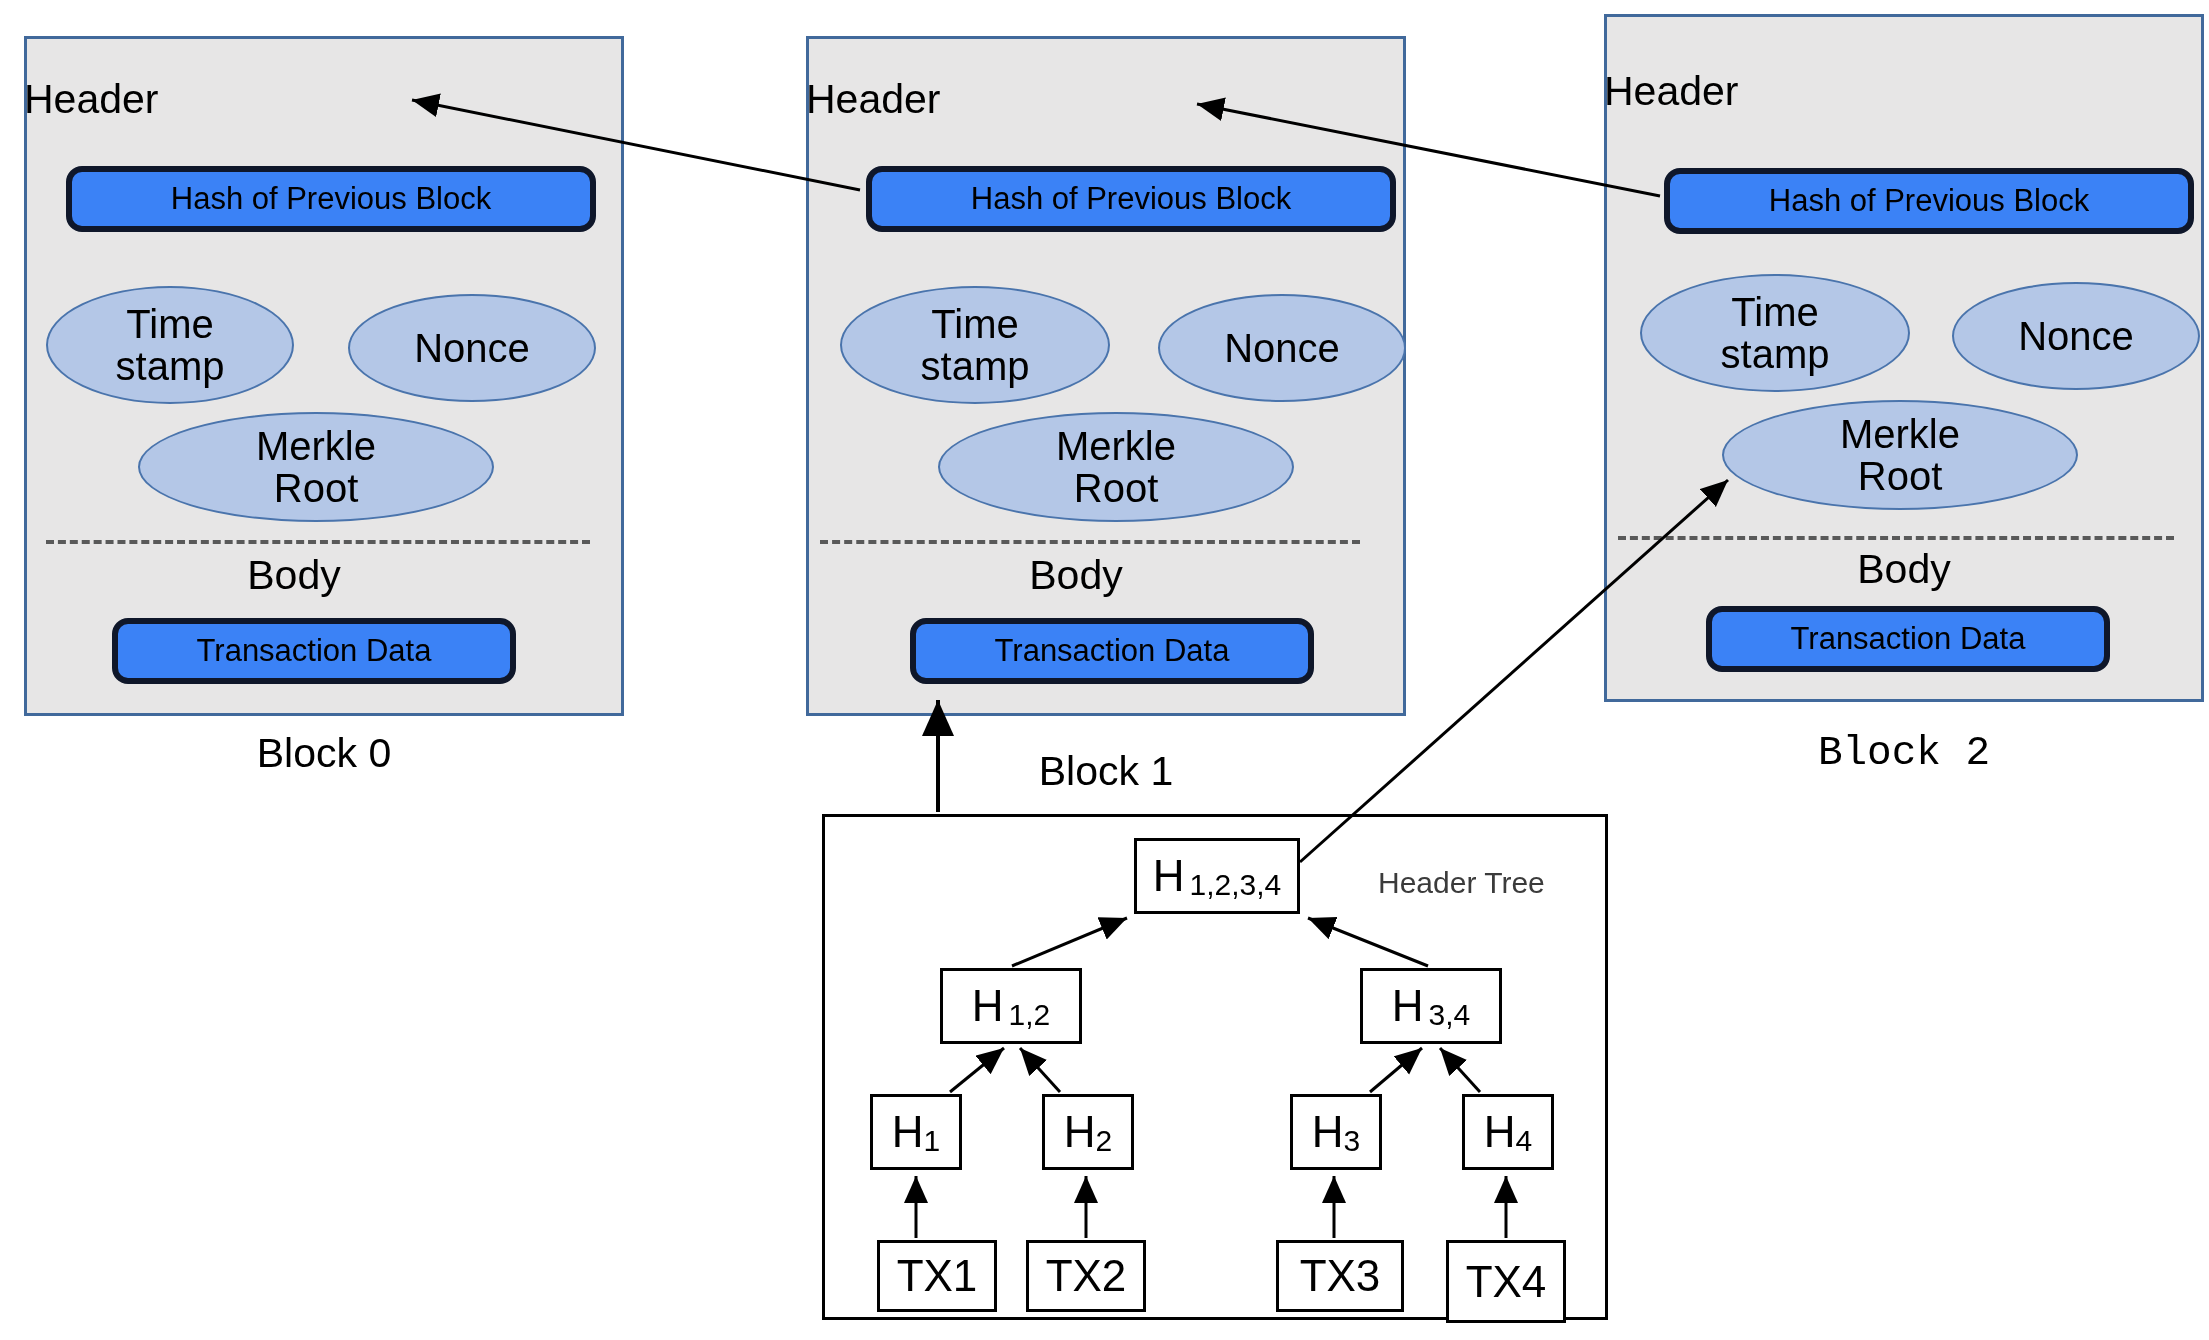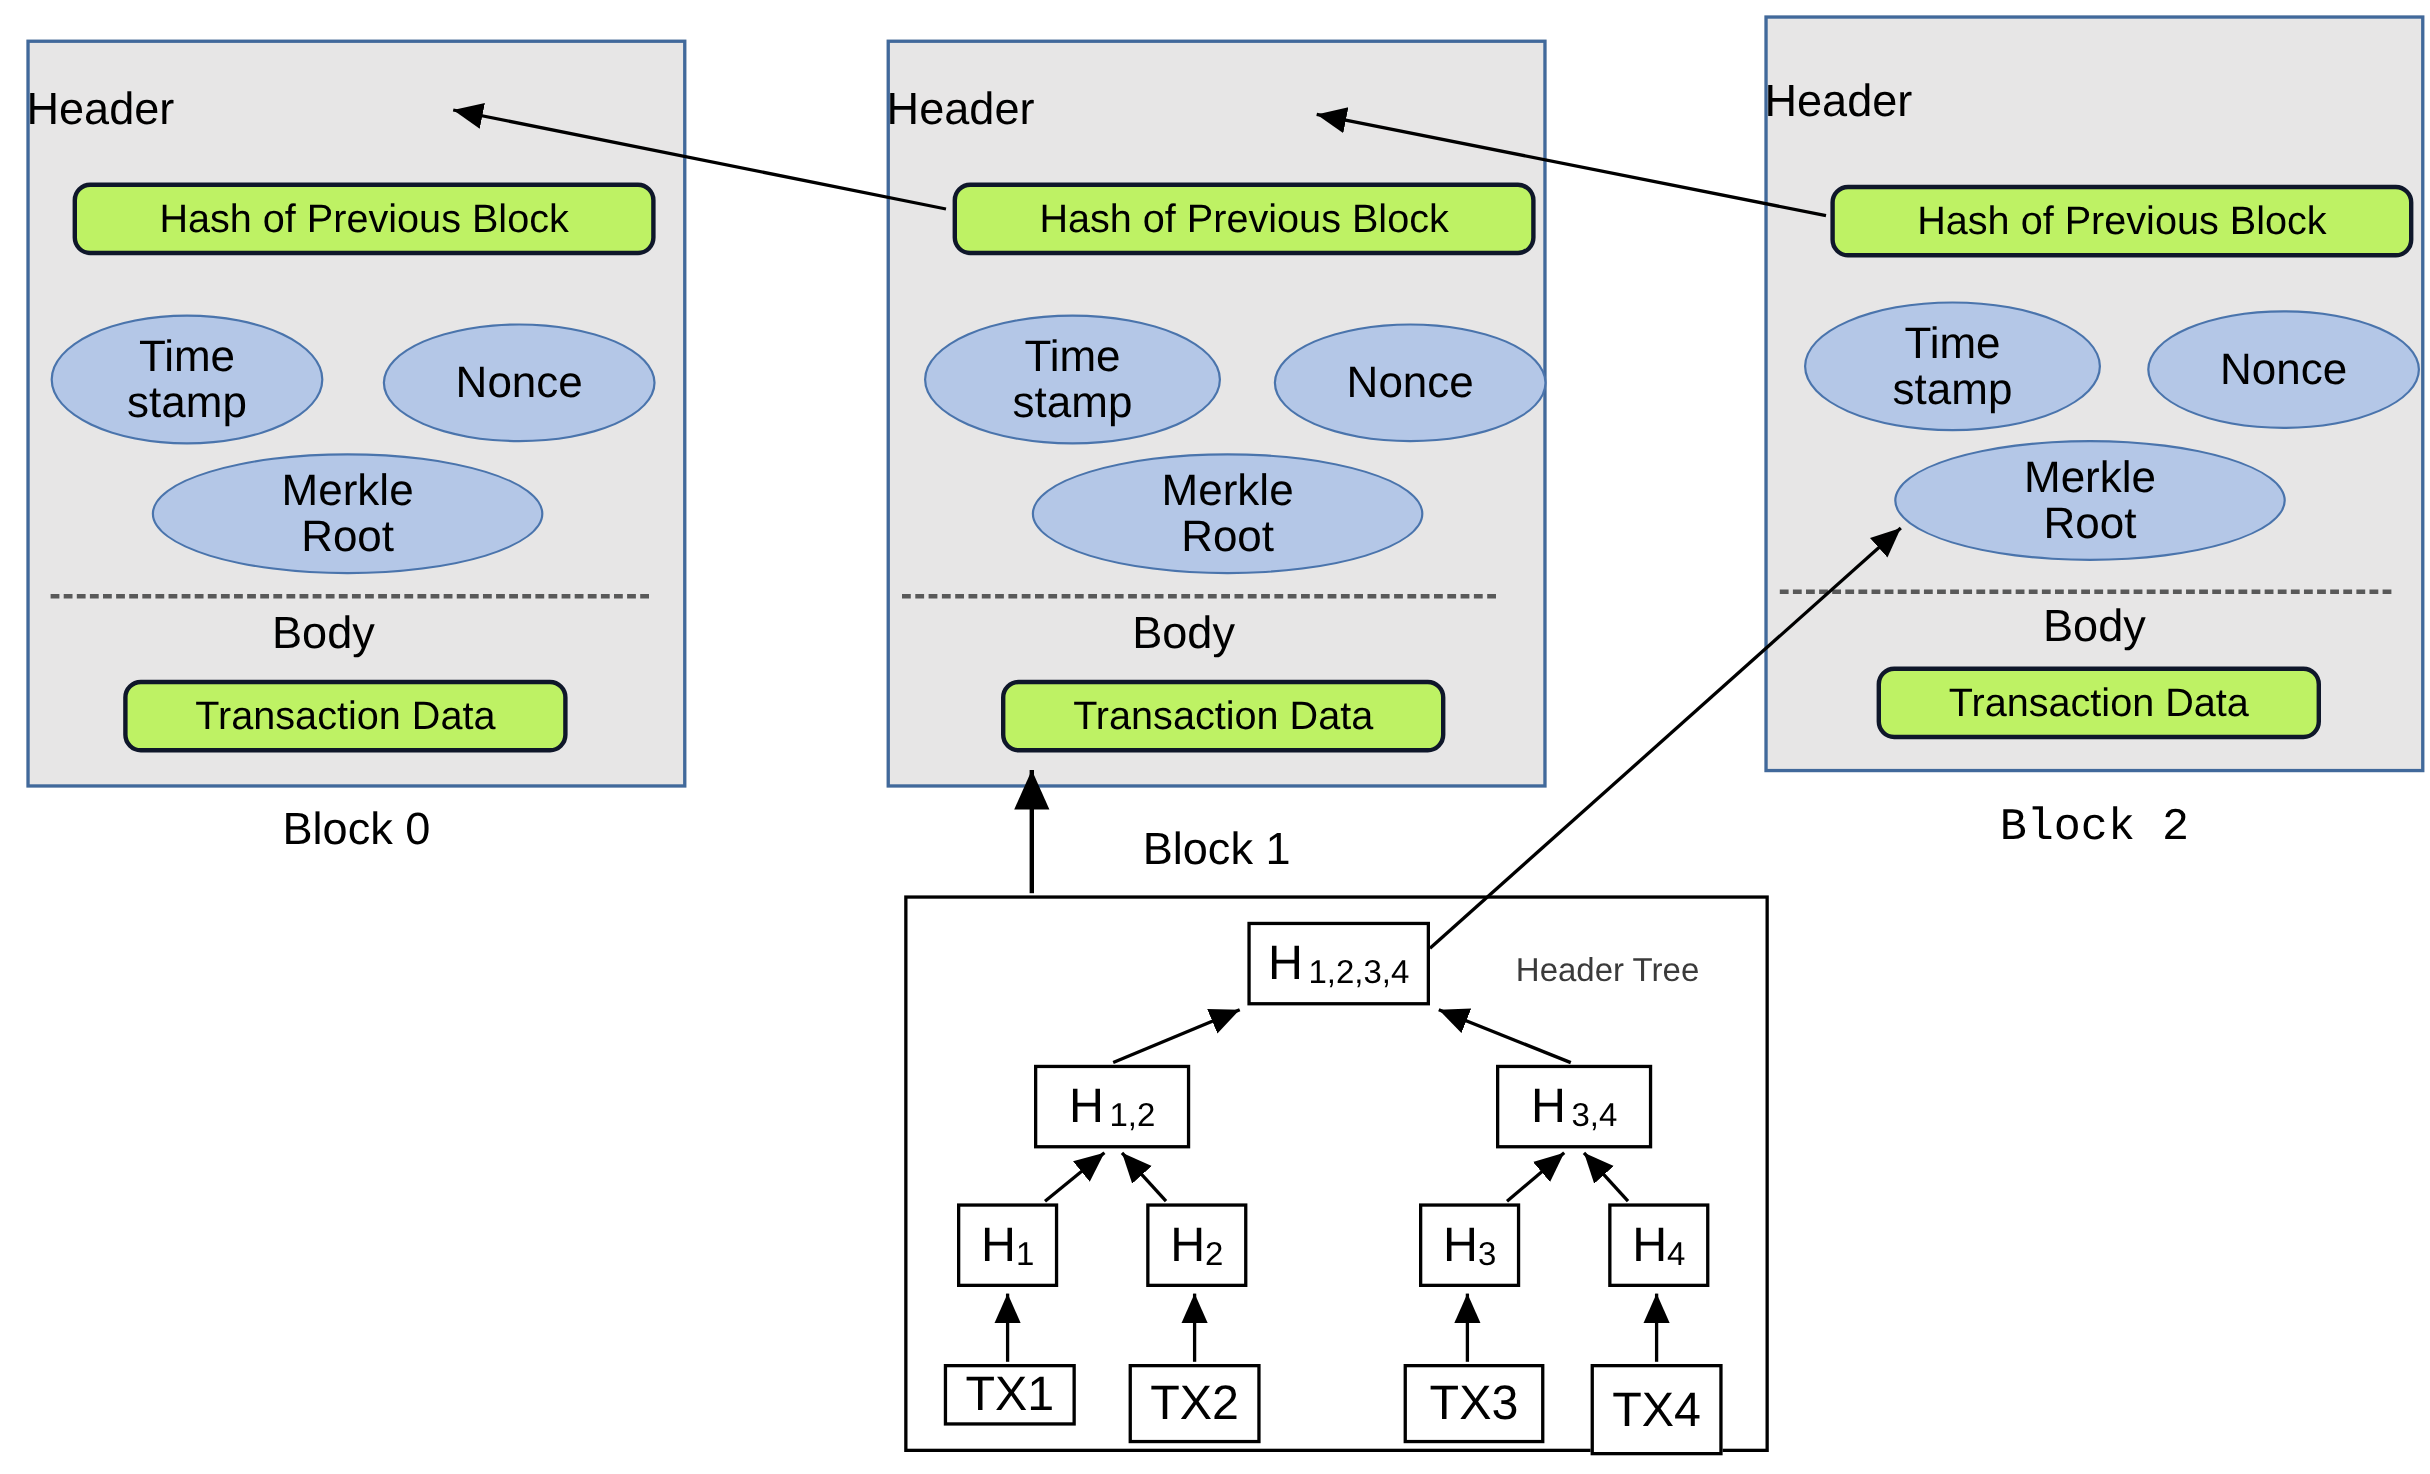--- a/index.html
+++ b/index.html
@@ -44,28 +44,28 @@
   .body-label {
     position: absolute;
     text-align: center;
     font-size: 41px;
     color: #000;
     white-space: nowrap;
   }
   
   .pill {
     position: absolute;
-    background: #bef264;
-    border: 4px solid #0f172a;
+    background: #3b82f6;
+    border: 6px solid #0f172a;
     border-radius: 16px;
     box-sizing: border-box;
     display: flex;
     align-items: center;
     justify-content: center;
-    font-size: 36px;
+    font-size: 31px;
     color: #000;
     white-space: nowrap;
   }
   
   .ellipse {
     position: absolute;
     background: #b4c7e7;
     border: 2px solid #4a74ac;
     border-radius: 50%;
     box-sizing: border-box;
@@ -256,21 +256,21 @@
   <div class="tnode" style="left:1290px; top:1094px; width:92px; height:76px;">
     <span>H</span>
       <span class="leafsub">3</span>
   </div>
 
   <div class="tnode" style="left:1462px; top:1094px; width:92px; height:76px;">
     <span>H</span>
       <span class="leafsub">4</span>
   </div>
 
-  <div class="tnode" style="left:858px; top:1240px; width:120px; height:56px;">TX1</div>
+  <div class="tnode" style="left:877px; top:1240px; width:120px; height:72px;">TX1</div>
 
   <div class="tnode" style="left:1026px; top:1240px; width:120px; height:72px;">TX2</div>
 
   <div class="tnode" style="left:1276px; top:1240px; width:128px; height:72px;">TX3</div>
 
   <div class="tnode" style="left:1446px; top:1240px; width:120px; height:83px;">TX4</div>
 
   <svg class="overlay" viewBox="0 0 2209 1340">
     <defs>
       <marker id="ah" markerWidth="12" markerHeight="12" refX="9" refY="4" orient="auto" markerUnits="strokeWidth">

